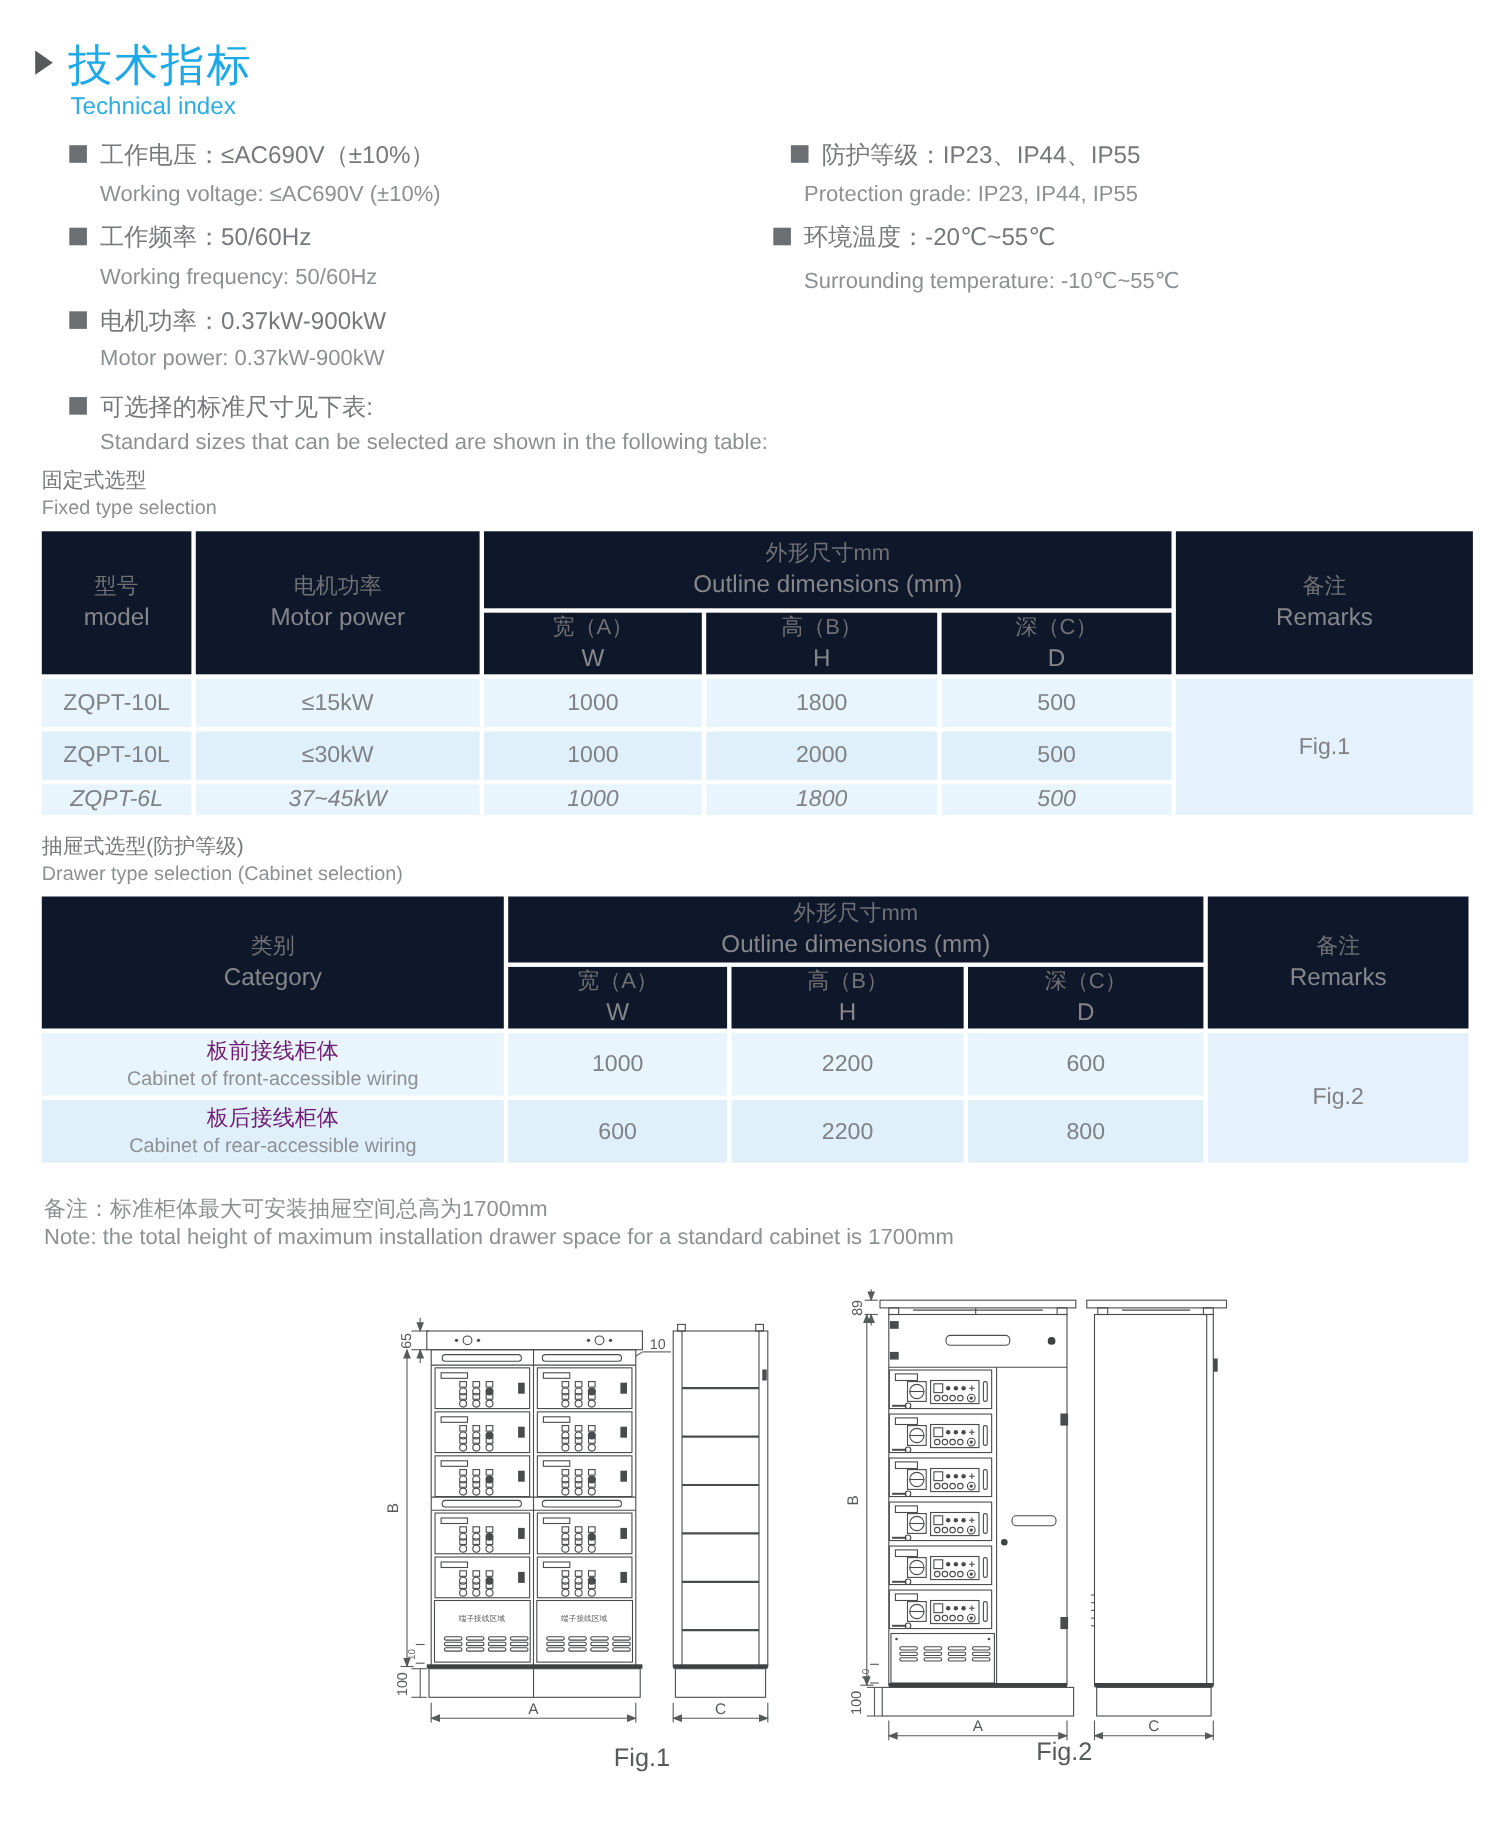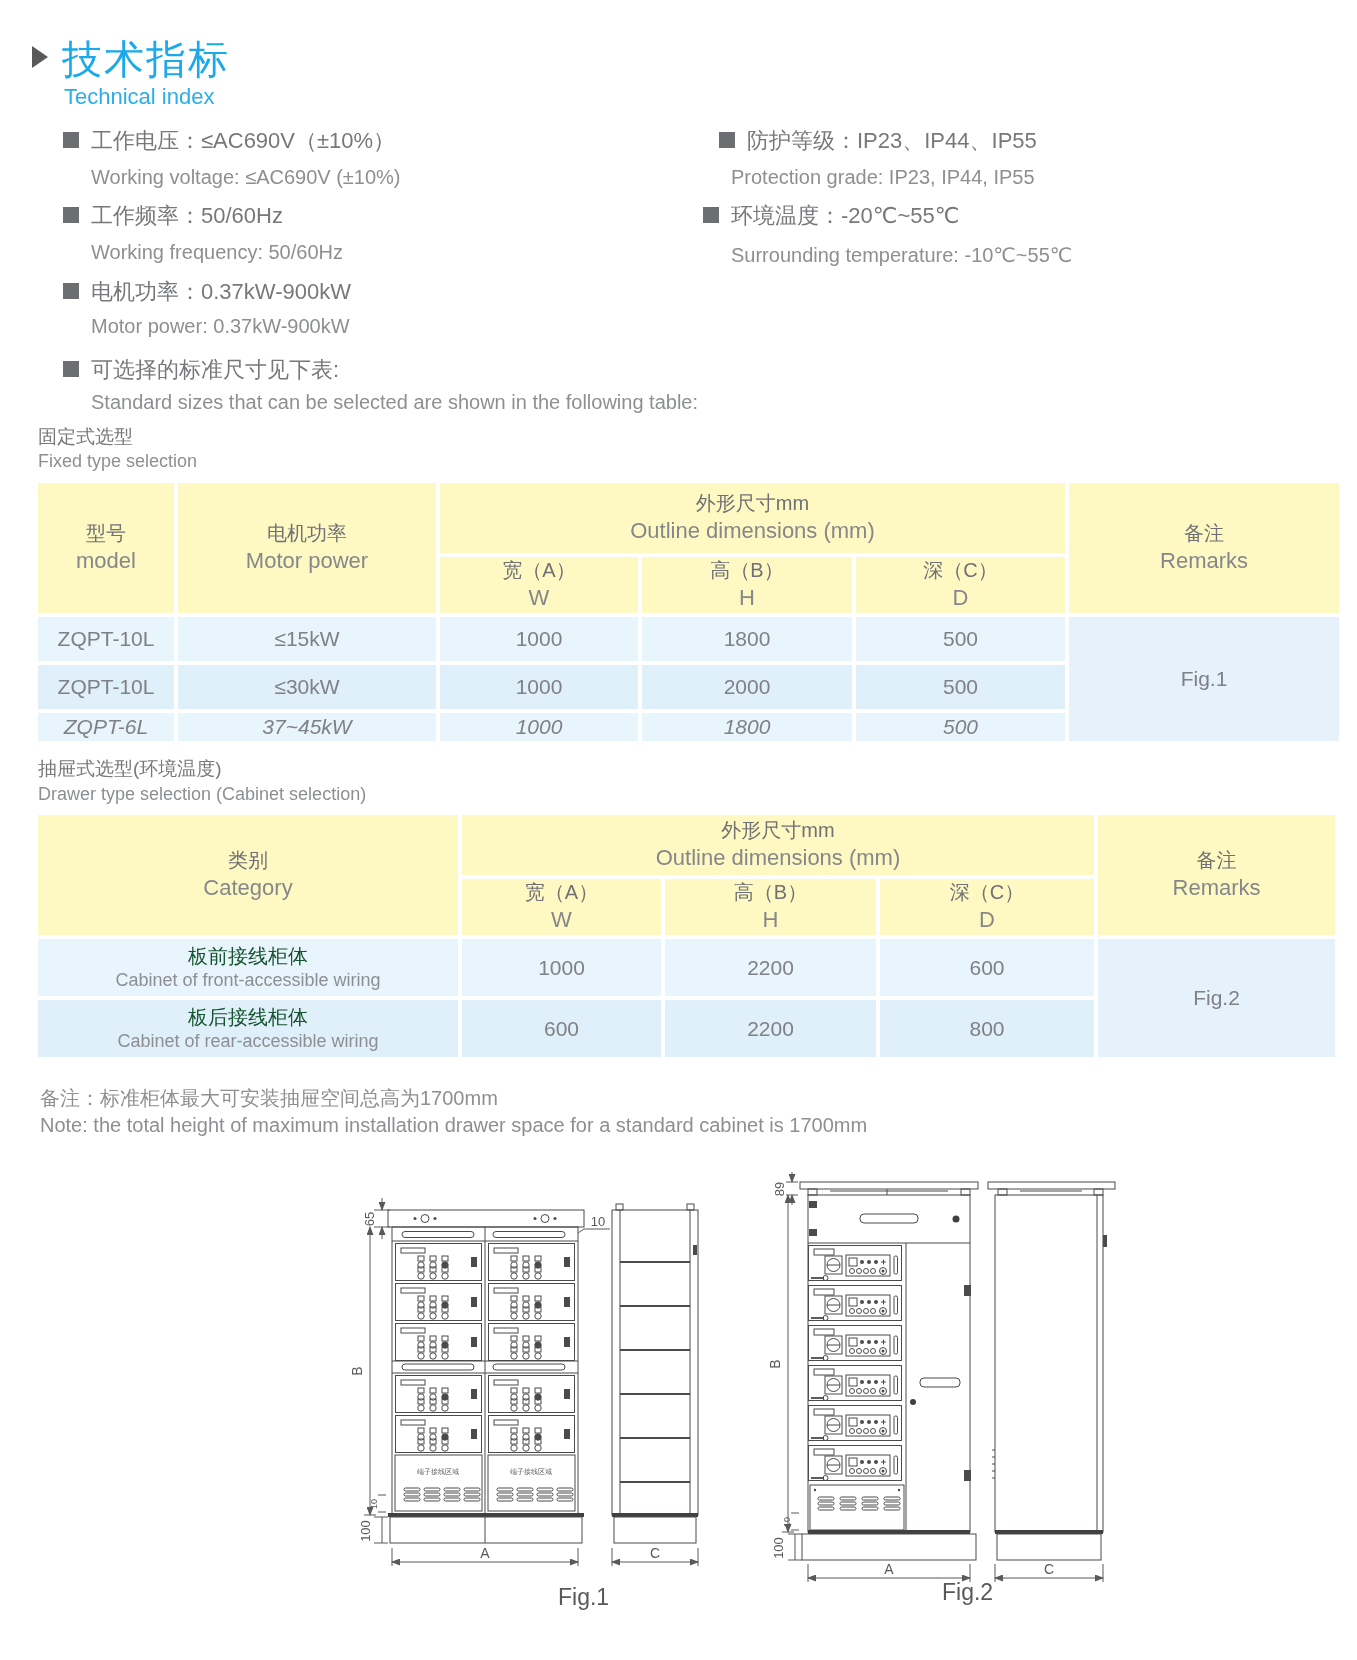--- a/index.html
+++ b/index.html
@@ -14,28 +14,28 @@
   
   .spec-zh{position:absolute;font-size:22px;color:#77787b;white-space:nowrap;}
   .spec-zh .bullet{display:inline-block;width:16px;height:16px;background:#6d6e71;margin-right:12px;}
   .spec-en{position:absolute;font-size:20px;color:#8d8f92;padding-left:28px;white-space:nowrap;}
   
   .sec-zh{position:absolute;font-size:19px;color:#77787b;}
   .sec-en{position:absolute;font-size:18px;color:#8d8f92;}
   
   table.spec{position:absolute;border-collapse:separate;border-spacing:4px;table-layout:fixed;width:1292px;}
   table.spec td,table.spec th{padding:0;text-align:center;vertical-align:middle;font-weight:normal;}
-  .th{background:#fef9c3;}
+  .th{background:#0f172a;}
   .th .zh{display:block;font-size:20px;color:#6f7174;line-height:1.35;}
   .th .en{display:block;font-size:22px;color:#85878a;line-height:1.3;}
   .td{font-size:21px;color:#7f8184;}
   .bg-a{background:#e9f5fc;}
   .bg-b{background:#e0f0fa;}
   .bg-r{background:#e5f2fb;}
-  .td .zh{display:block;font-size:20px;color:#14532d;line-height:1.25;}
+  .td .zh{display:block;font-size:20px;color:#701a75;line-height:1.25;}
   .td .en{display:block;font-size:18px;color:#8d8f92;line-height:1.25;}
   
   .note{position:absolute;font-size:20px;color:#8d8f92;white-space:nowrap;}
   
   svg text{font-family:"Liberation Sans","DejaVu Sans",sans-serif;fill:#58595b;}
   .ln{stroke:#4a4b4d;stroke-width:1;fill:none;}
   .lnf{stroke:none;fill:#3f4042;}
   .dim{stroke:#58595b;stroke-width:1;fill:none;}
 </style>
 </head>
@@ -124,21 +124,21 @@
     <tr style="height:28px;font-style:italic;">
       <td class="td bg-a">ZQPT-6L</td>
       <td class="td bg-a">37~45kW</td>
       <td class="td bg-a">1000</td>
       <td class="td bg-a">1800</td>
       <td class="td bg-a">500</td>
     </tr>
   </tbody>
     </table>
 
-  <div class="sec-zh" style="left:38px;top:756px;">抽屉式选型(环境温度)</div>
+  <div class="sec-zh" style="left:38px;top:756px;">抽屉式选型(防护等级)</div>
   <div class="sec-en" style="left:38px;top:784px;">Drawer type selection (Cabinet selection)</div>
 
   <table class="spec" style="left:34px;top:811px;">
     <colgroup>
         <col style="width:420px">
         <col style="width:199px">
         <col style="width:211px">
         <col style="width:214px">
         <col style="width:237px">
       </colgroup>

